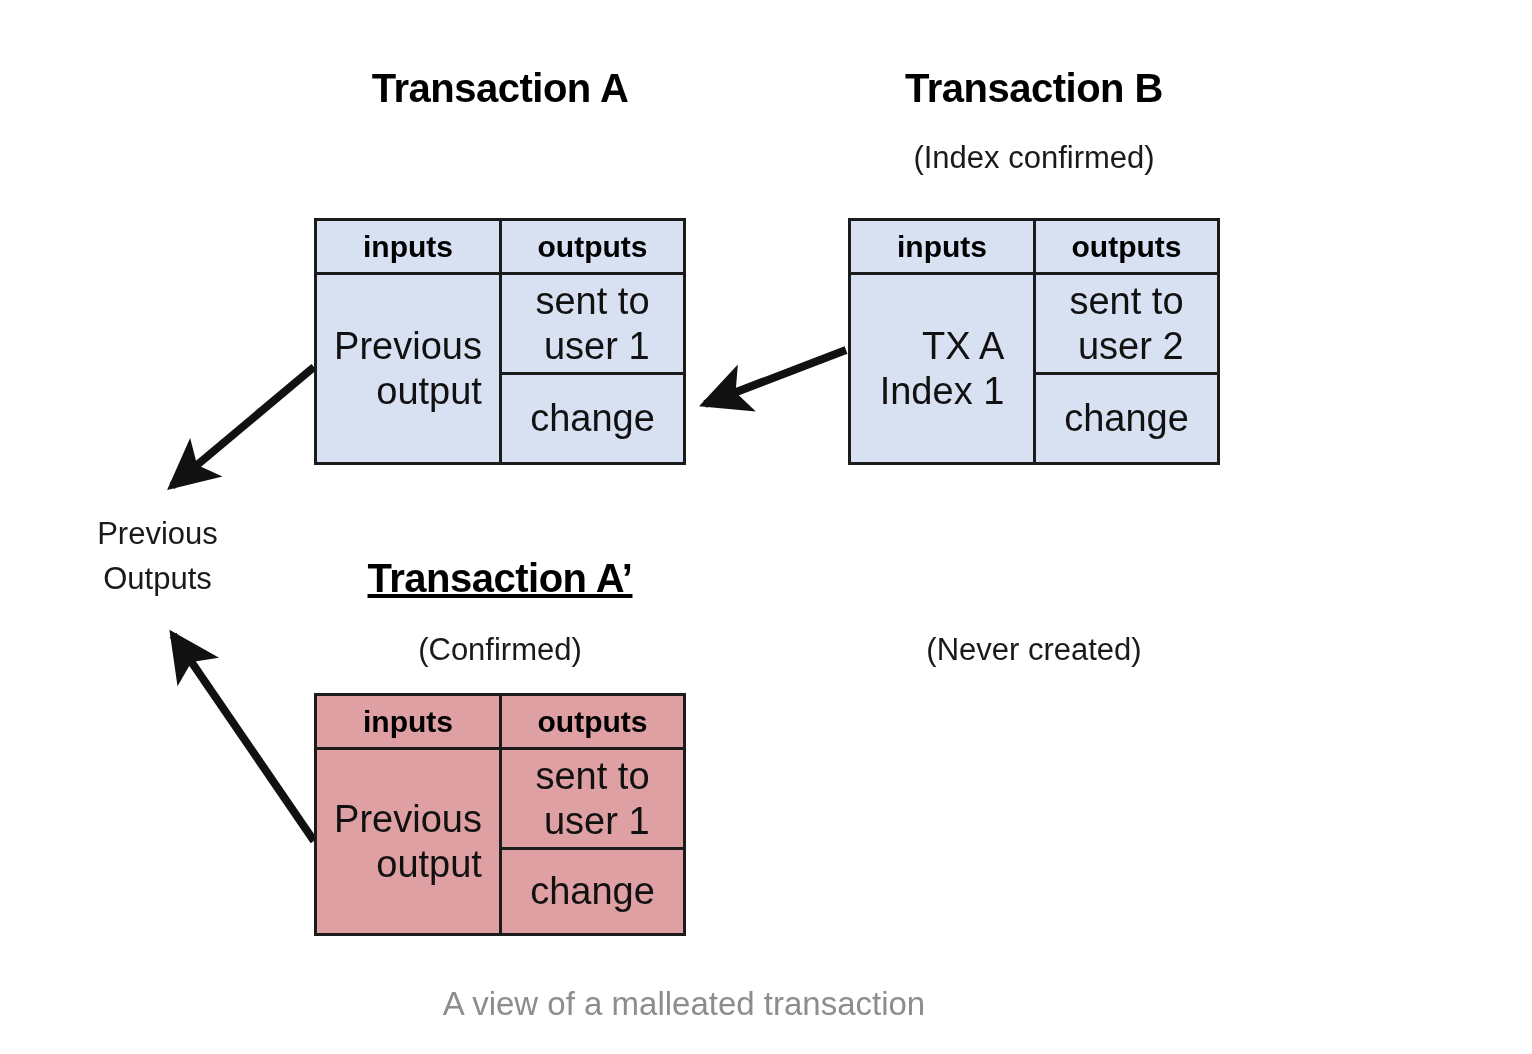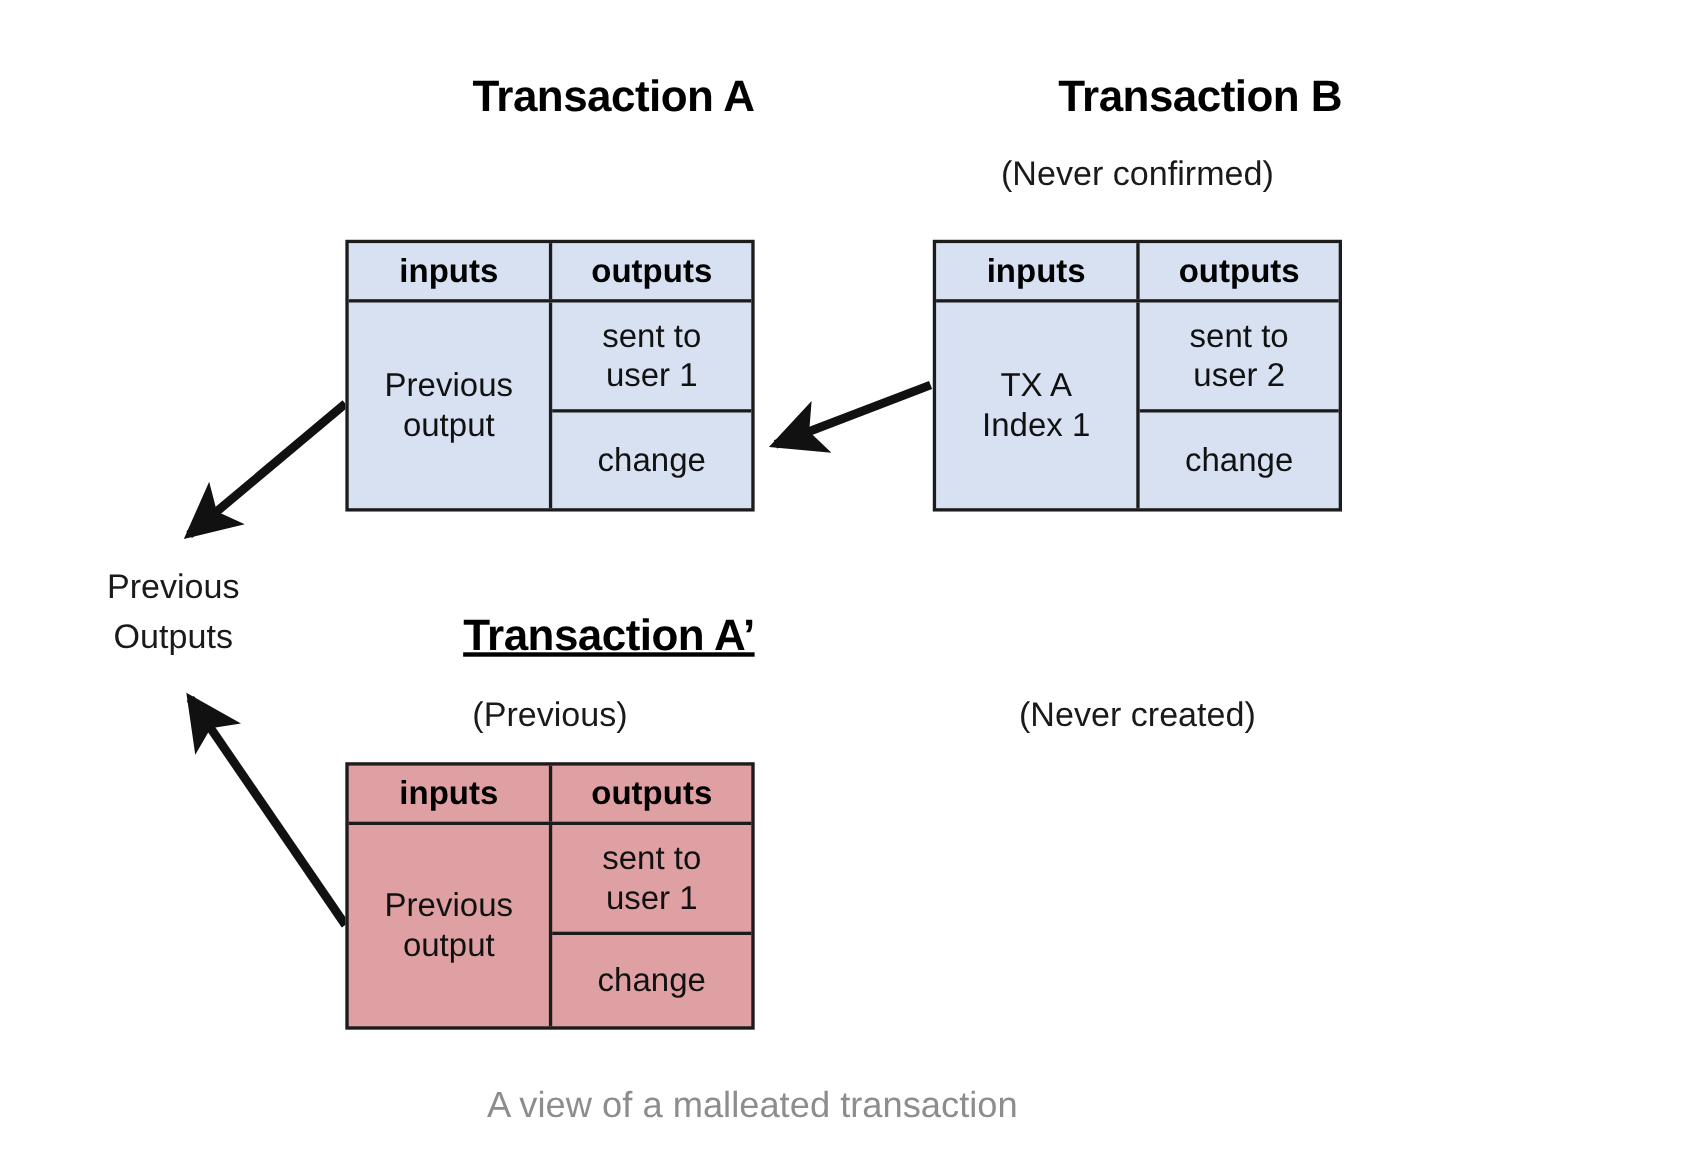--- a/index.html
+++ b/index.html
@@ -17,21 +17,21 @@
     background: #ffffff;
     overflow: hidden;
   }
   .tx-title {
     position: absolute;
     font-weight: bold;
     font-size: 40px;
     color: #000000;
     letter-spacing: -0.5px;
     white-space: nowrap;
-    text-align: right;
+    text-align: center;
   }
   .tx-subtitle {
     position: absolute;
     font-weight: normal;
     font-size: 31px;
     color: #1a1a1a;
     white-space: nowrap;
     text-align: center;
   }
   .tx-table {
@@ -70,24 +70,24 @@
     display: flex;
     flex-direction: column;
   }
   .hdr-text {
     font-weight: bold;
     font-size: 30px;
     color: #000;
     line-height: 1;
   }
   .cell-text {
-    font-size: 30px;
+    font-size: 38px;
     color: #111;
     line-height: 1.18;
-    text-align: center;
+    text-align: right;
   }
   .out-cell {
     display: flex;
     align-items: center;
     justify-content: center;
     box-sizing: border-box;
   }
   .out-cell.top {
     height: 100px;
     border-bottom: 3px solid #1c1c1c;
@@ -164,21 +164,21 @@
           </span>
         </div>
         <div class="out-cell bottom">
           <span class="cell-text">change</span>
         </div>
       </div>
     </div>
   </div>
 
   <div class="tx-title" style="left:848px; top:66px; width:372px;">Transaction B</div>
-  <div class="tx-subtitle" style="left:848px; top:140px; width:372px;">(Never confirmed)</div>
+  <div class="tx-subtitle" style="left:848px; top:140px; width:372px;">(Index confirmed)</div>
 
   <div class="tx-table blue" style="left:848px; top:218px; width:372px; height:247px;">
     <div class="tx-head-row">
       <div class="col-in">
         <span class="hdr-text">inputs</span>
       </div>
       <div class="col-out" style="align-items:center; justify-content:center;">
         <span class="hdr-text">outputs</span>
       </div>
     </div>
@@ -202,21 +202,21 @@
       </div>
     </div>
   </div>
 
   <div class="prev-outputs" style="left:85px; top:512px; width:145px;">
     <span>Previous</span><br>
     <span>Outputs</span>
   </div>
 
   <div class="tx-title" style="left:314px; top:556px; width:372px;text-decoration:underline;">Transaction A’</div>
-  <div class="tx-subtitle" style="left:314px; top:632px; width:372px;">(Previous)</div>
+  <div class="tx-subtitle" style="left:314px; top:632px; width:372px;">(Confirmed)</div>
 
   <div class="tx-table red" style="left:314px; top:693px; width:372px; height:243px;">
     <div class="tx-head-row">
       <div class="col-in">
         <span class="hdr-text">inputs</span>
       </div>
       <div class="col-out" style="align-items:center; justify-content:center;">
         <span class="hdr-text">outputs</span>
       </div>
     </div>

